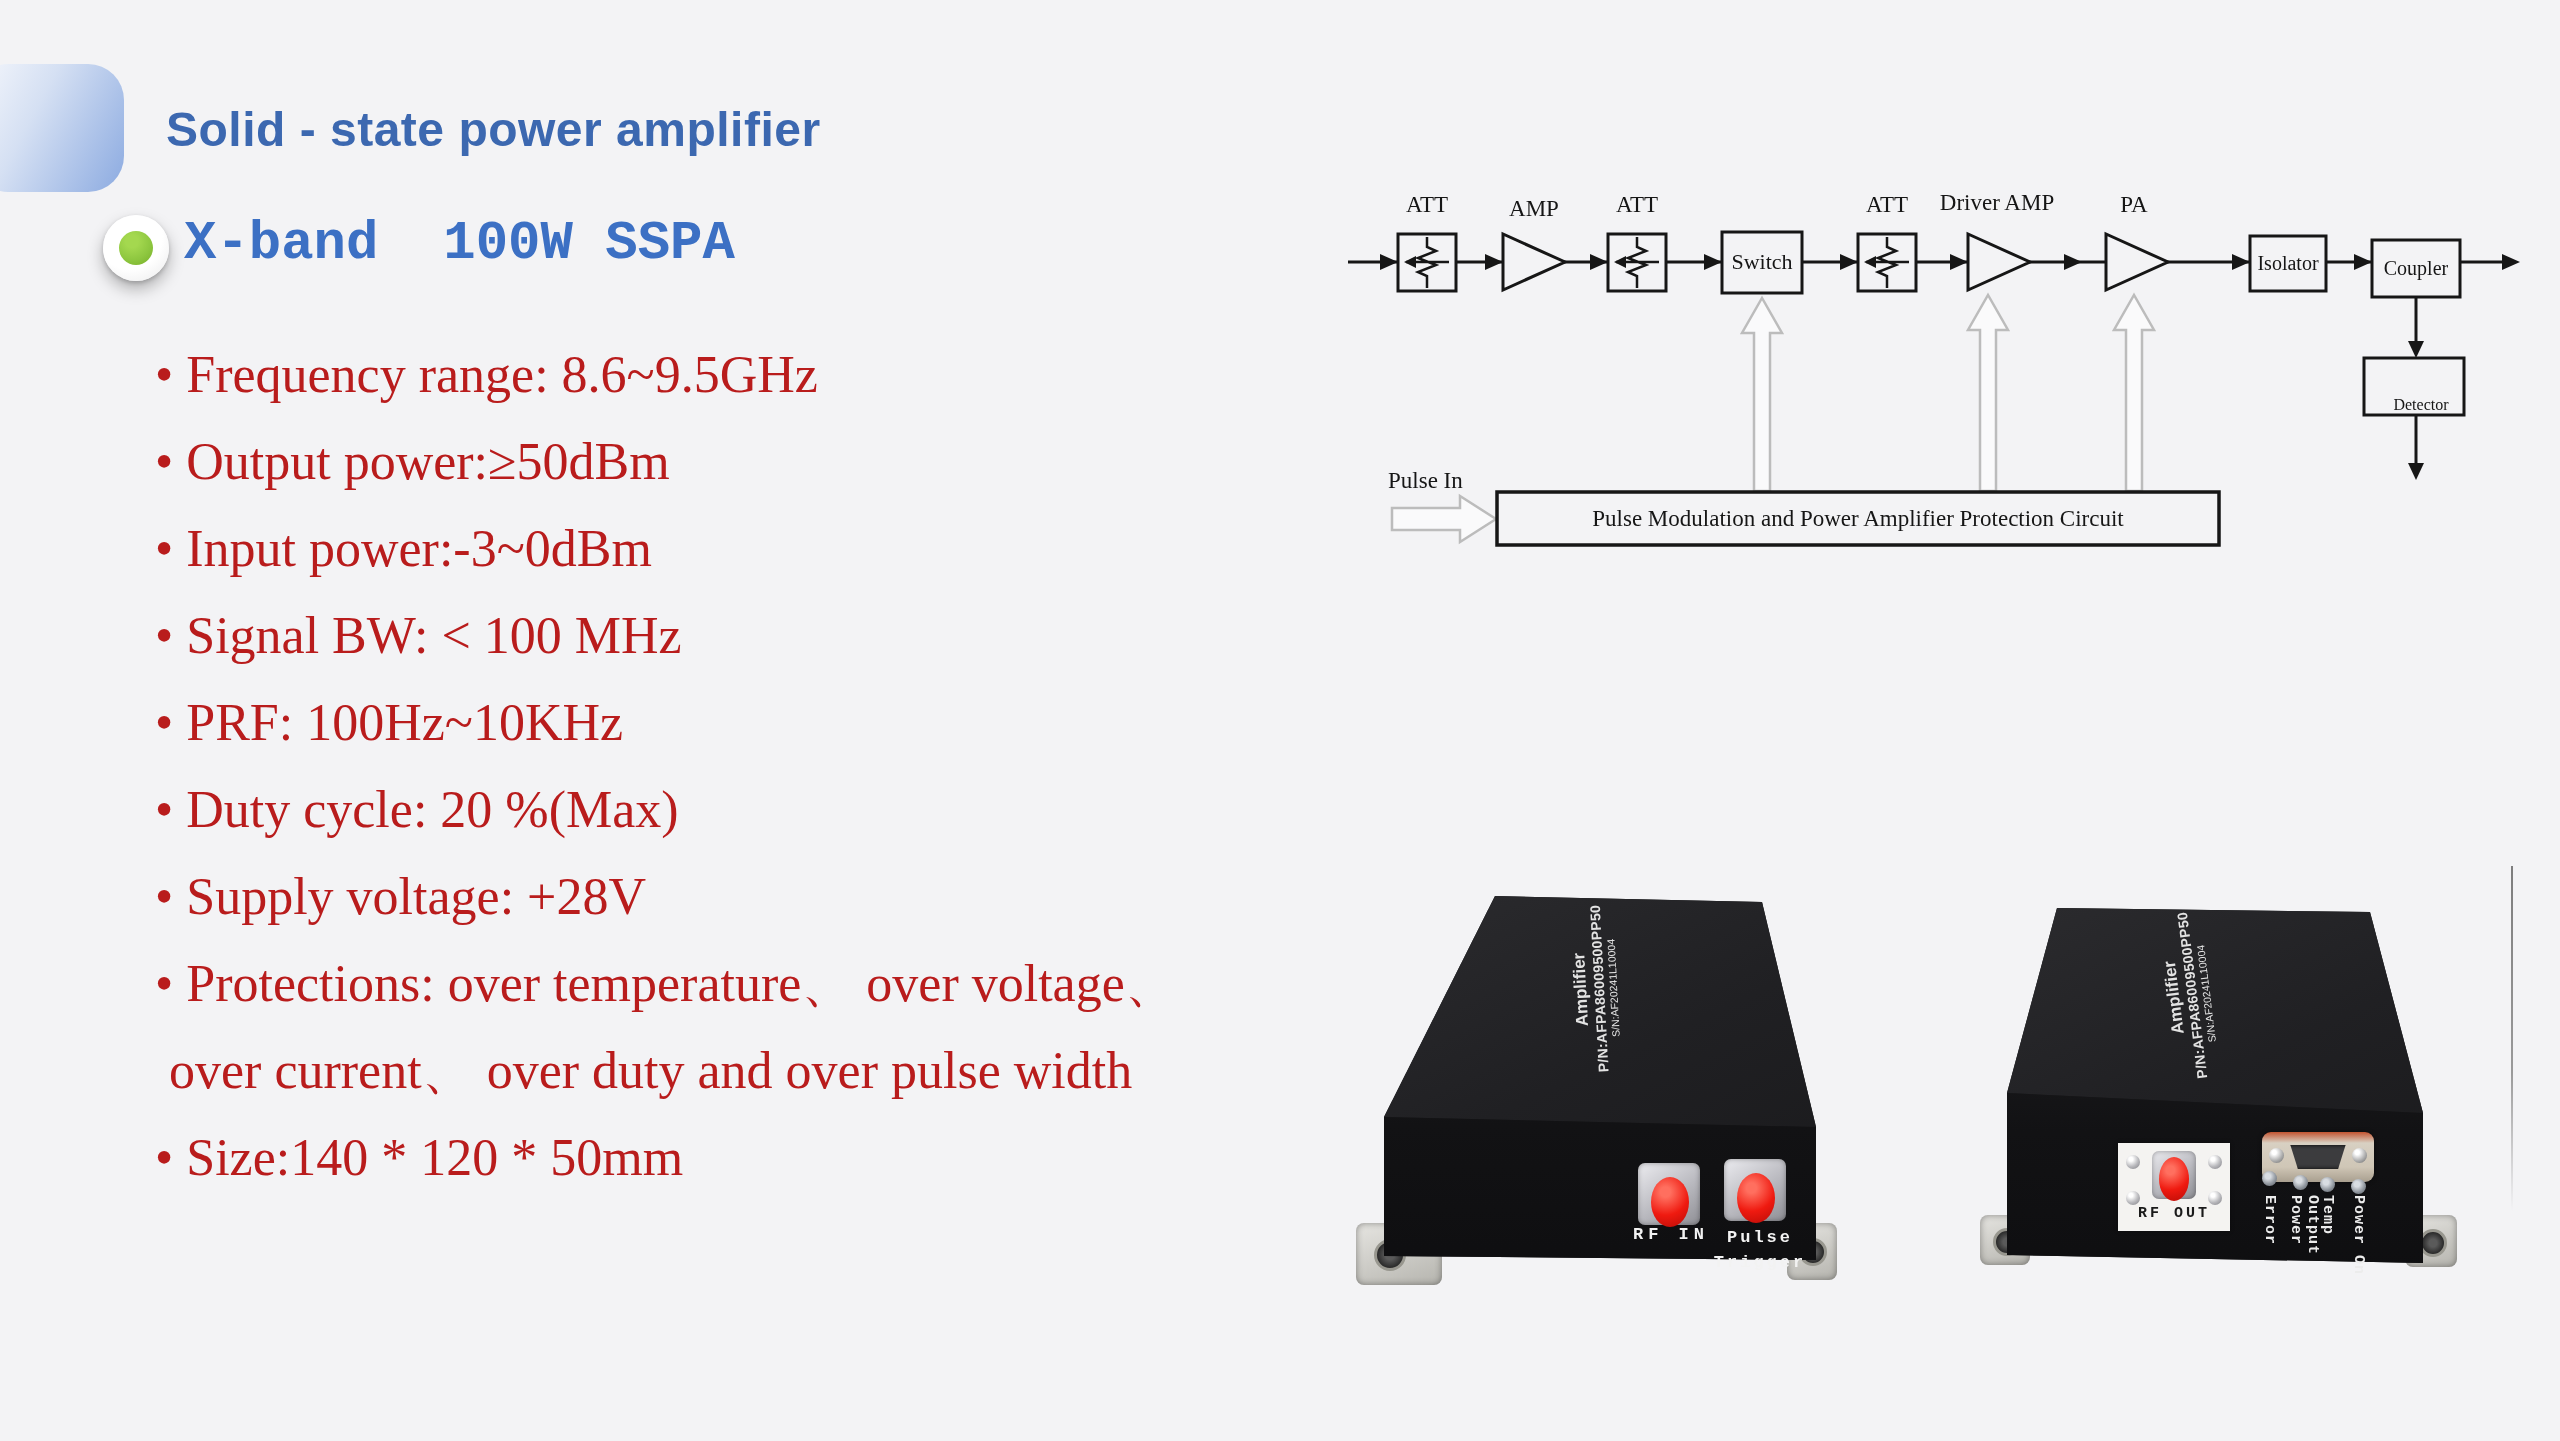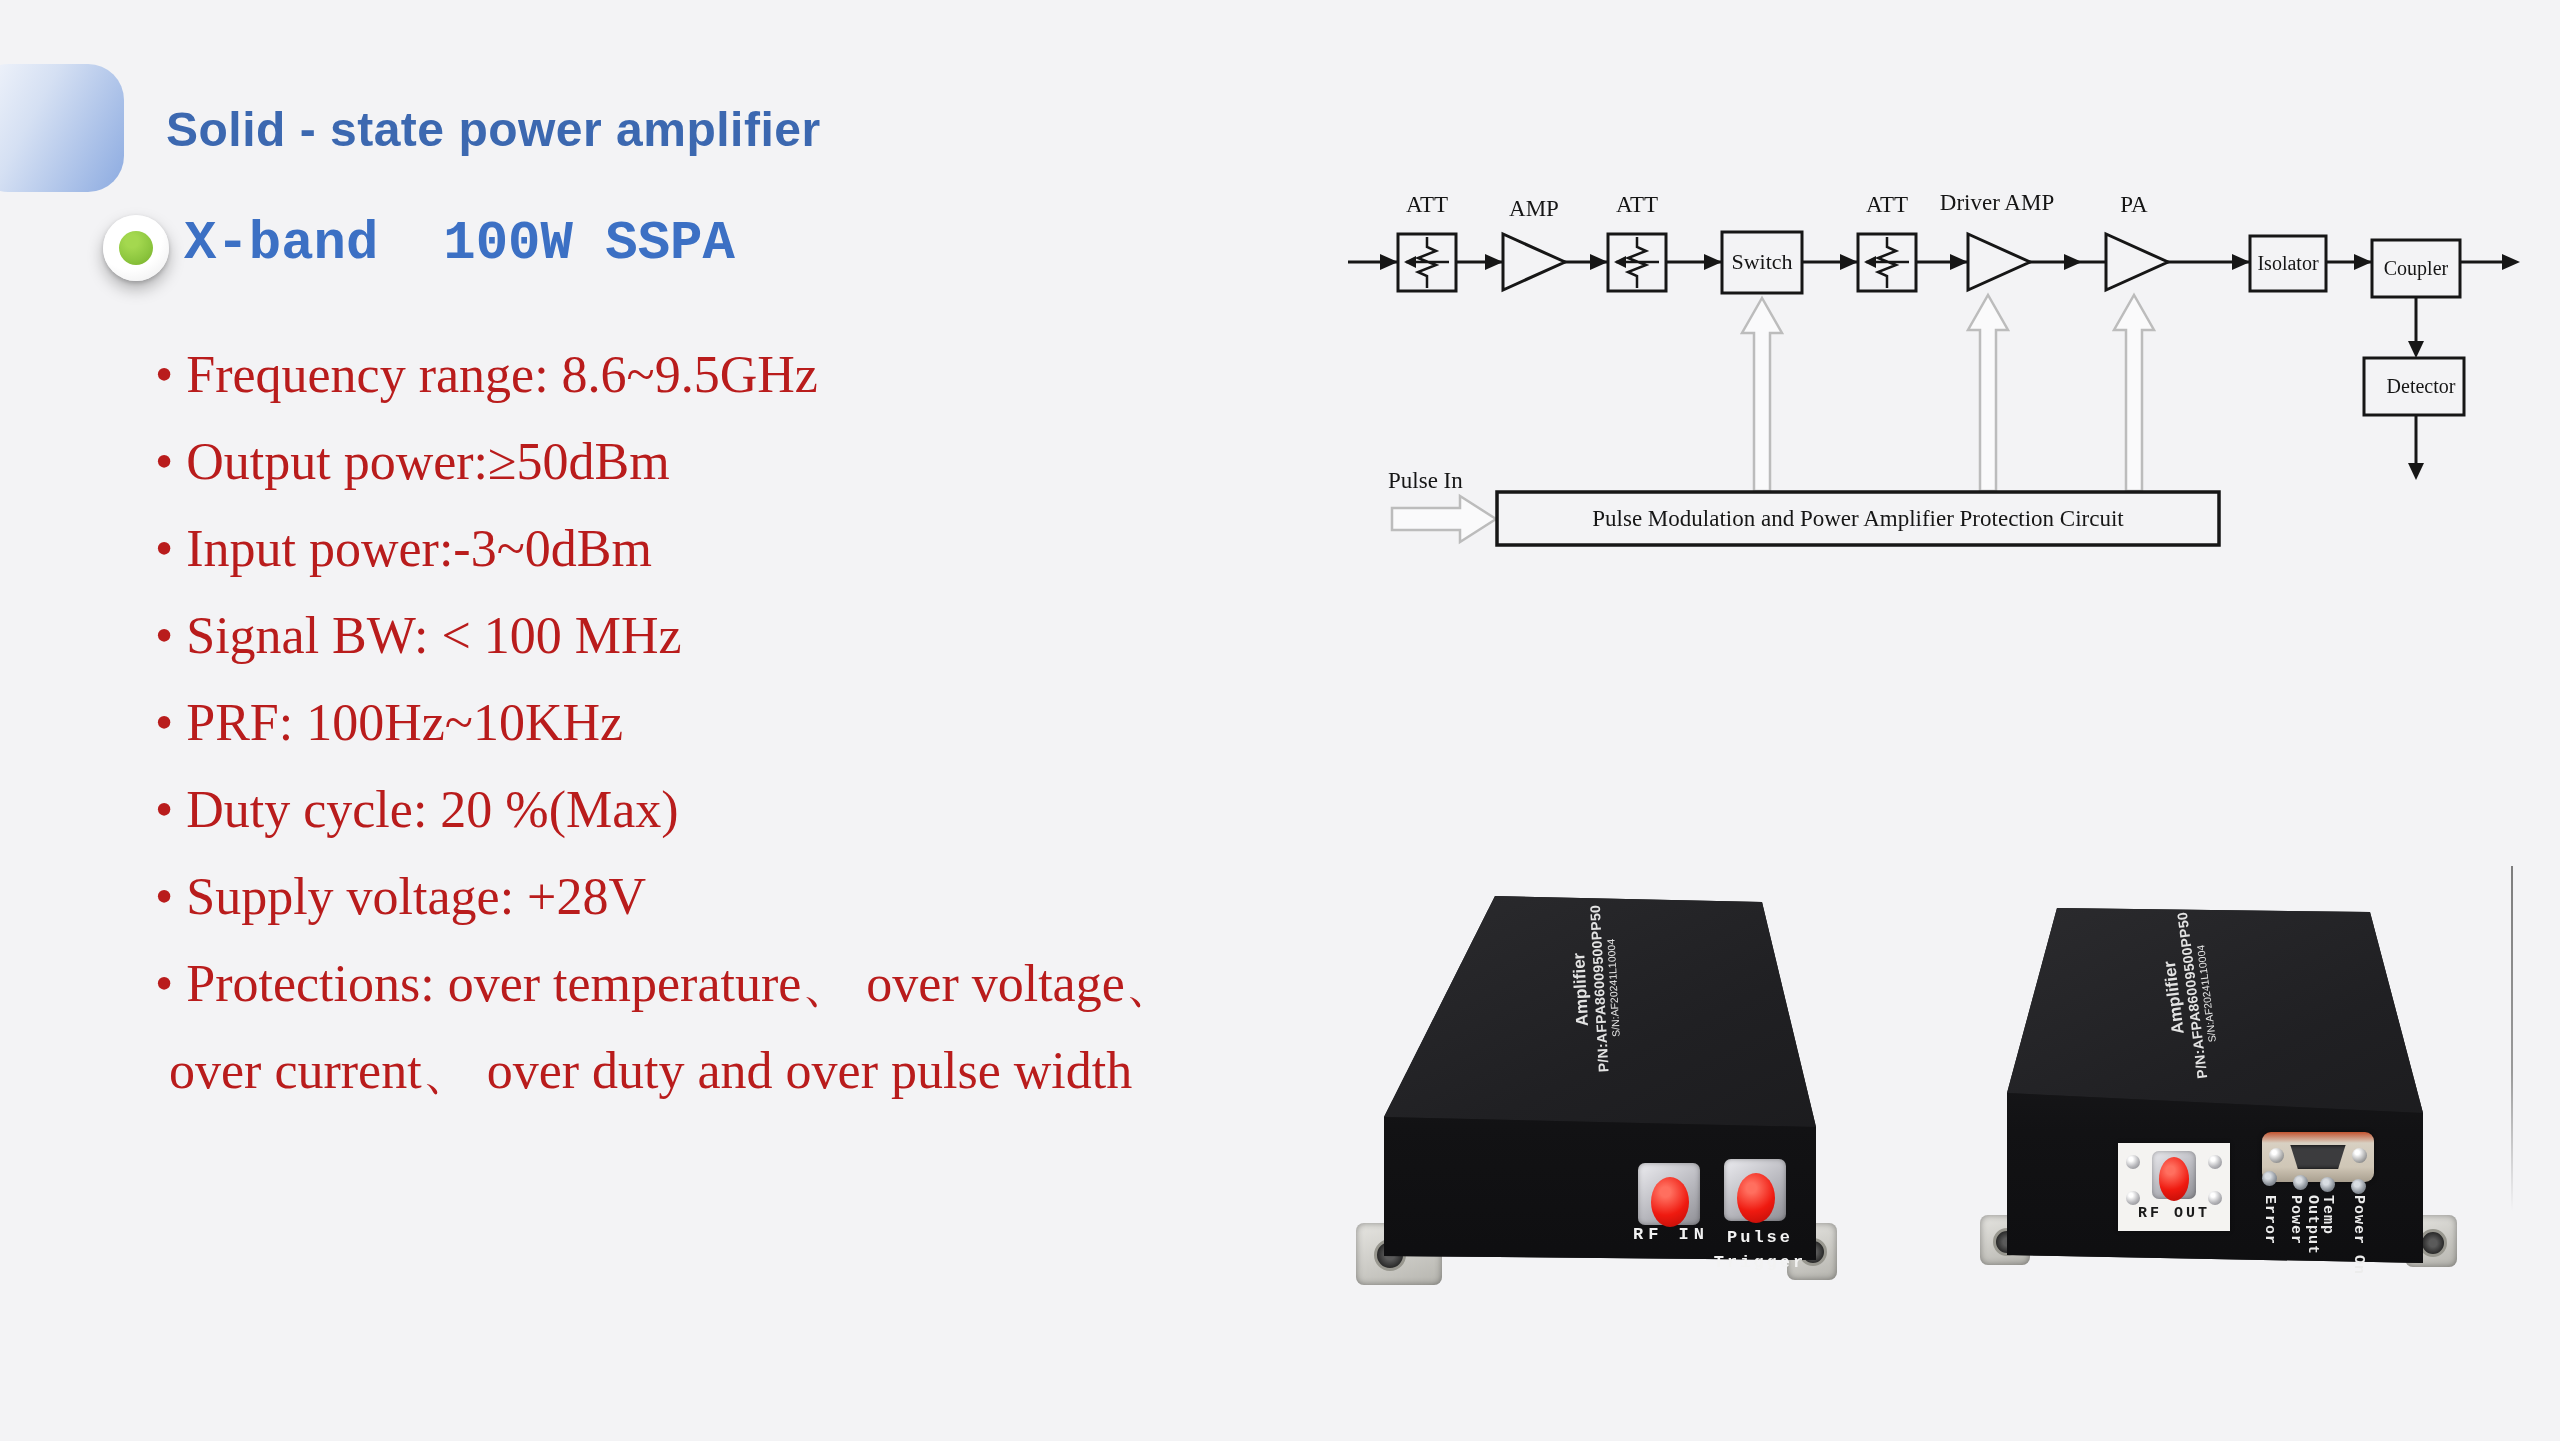--- a/index.html
+++ b/index.html
@@ -84,20 +84,21 @@
   <div class="specs">
     <div class="spec-line">• Frequency range: 8.6~9.5GHz</div>
     <div class="spec-line">• Output power:≥50dBm</div>
     <div class="spec-line">• Input power:-3~0dBm</div>
     <div class="spec-line">• Signal BW: &lt; 100 MHz</div>
     <div class="spec-line">• PRF: 100Hz~10KHz</div>
     <div class="spec-line">• Duty cycle: 20 %(Max)</div>
     <div class="spec-line">• Supply voltage: +28V</div>
     <div class="spec-line">• Protections: over temperature、 over voltage、</div>
     <div class="spec-line cont">over current、 over duty and over pulse width</div>
+    <div class="spec-line">• Size:140 * 120 * 50mm</div>
   </div>
 
   <svg class="diagram-svg" width="1210" height="400" viewBox="1330 180 1210 400">
     <g stroke="#161616" stroke-width="3" fill="none">
       <path d="M1348 262 H2514"></path>
       <path d="M2416 297 V350"></path>
       <path d="M2416 415 V472"></path>
     </g>
 
     <g fill="#161616" stroke="none">
@@ -151,21 +152,21 @@
 
   <div class="dlabel small" style="left:1387px;top:192px;width:80px;">ATT</div>
   <div class="dlabel small" style="left:1494px;top:196px;width:80px;">AMP</div>
   <div class="dlabel small" style="left:1597px;top:192px;width:80px;">ATT</div>
   <div class="dlabel small" style="left:1847px;top:192px;width:80px;">ATT</div>
   <div class="dlabel small" style="left:1927px;top:190px;width:140px;">Driver AMP</div>
   <div class="dlabel small" style="left:2094px;top:192px;width:80px;">PA</div>
   <div class="dbox-text" style="left:1722px;top:232px;width:80px;height:59px;font-size:22px;">Switch</div>
   <div class="dbox-text" style="left:2250px;top:236px;width:76px;height:55px;font-size:20px;">Isolator</div>
   <div class="dbox-text" style="left:2372px;top:240px;width:88px;height:57px;font-size:20px;">Coupler</div>
-  <div class="dbox-text" style="left:2364px;top:358px;width:114px;height:57px;font-size:20px;">Detector</div>
+  <div class="dbox-text" style="left:2364px;top:376px;width:114px;height:57px;font-size:16px;">Detector</div>
   <div class="dlabel small" style="left:1388px;top:468px;width:120px;text-align:left;">Pulse In</div>
   <div class="dbox-text" style="left:1497px;top:492px;width:722px;height:53px;font-size:23px;">Pulse Modulation and Power Amplifier Protection Circuit</div>
 
   <div class="photo" style="left:1350px;top:880px;width:560px;height:410px;">
     <div class="flange" style="left:6px;top:343px;width:86px;height:62px;">
       <div class="hole" style="left:18px;top:16px;width:26px;height:26px;"></div>
     </div>
     <div class="flange" style="left:437px;top:343px;width:50px;height:57px;">
       <div class="hole" style="left:12px;top:15px;width:22px;height:22px;"></div>
     </div>

